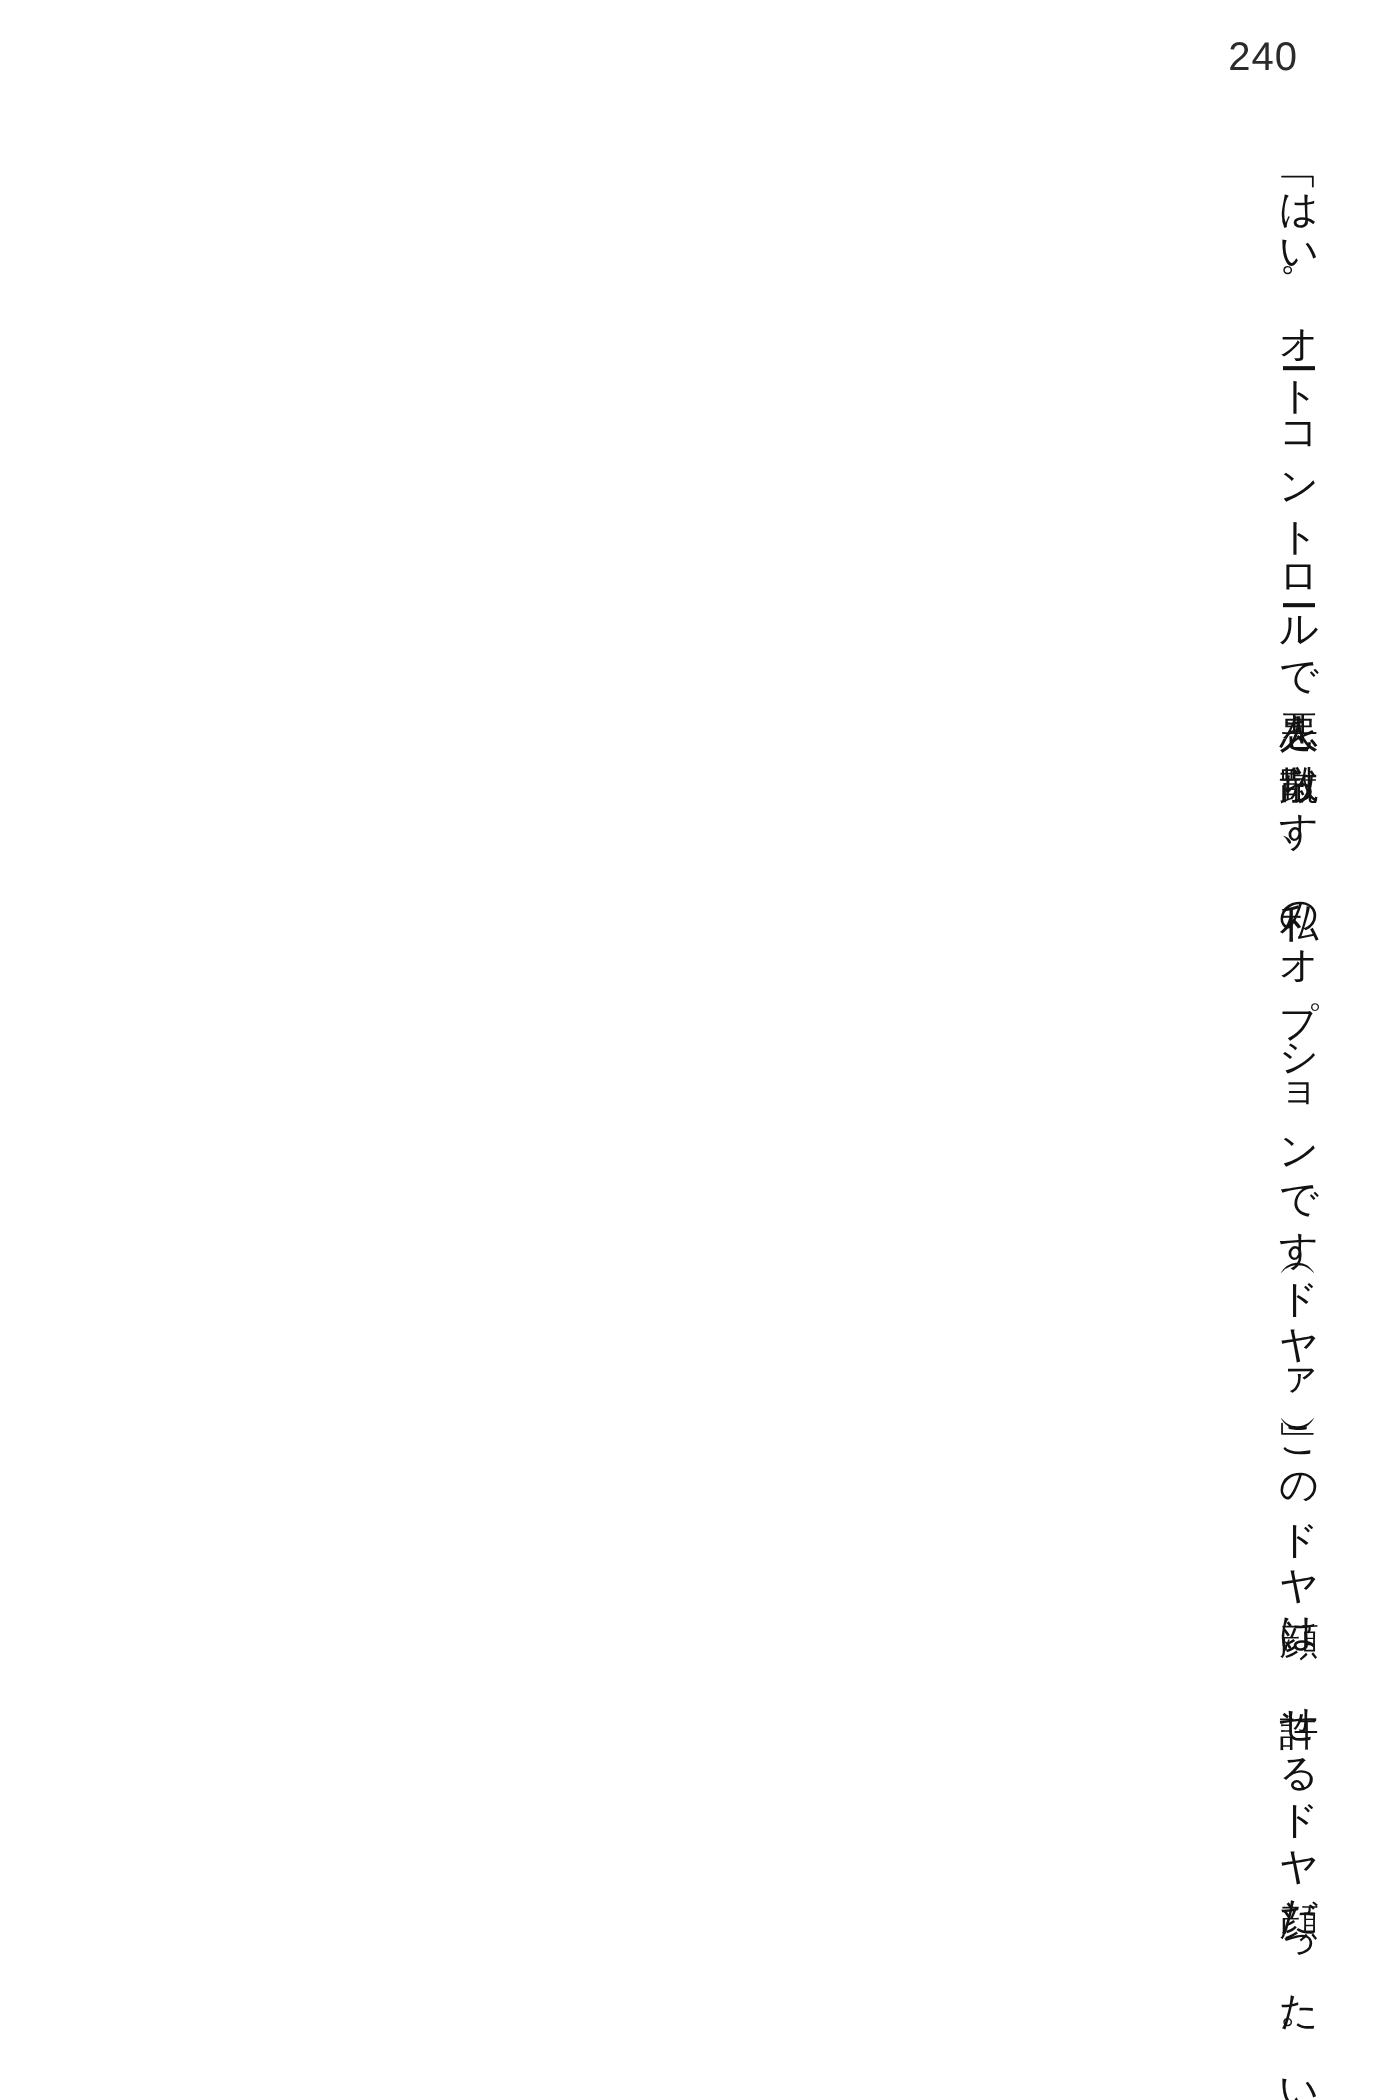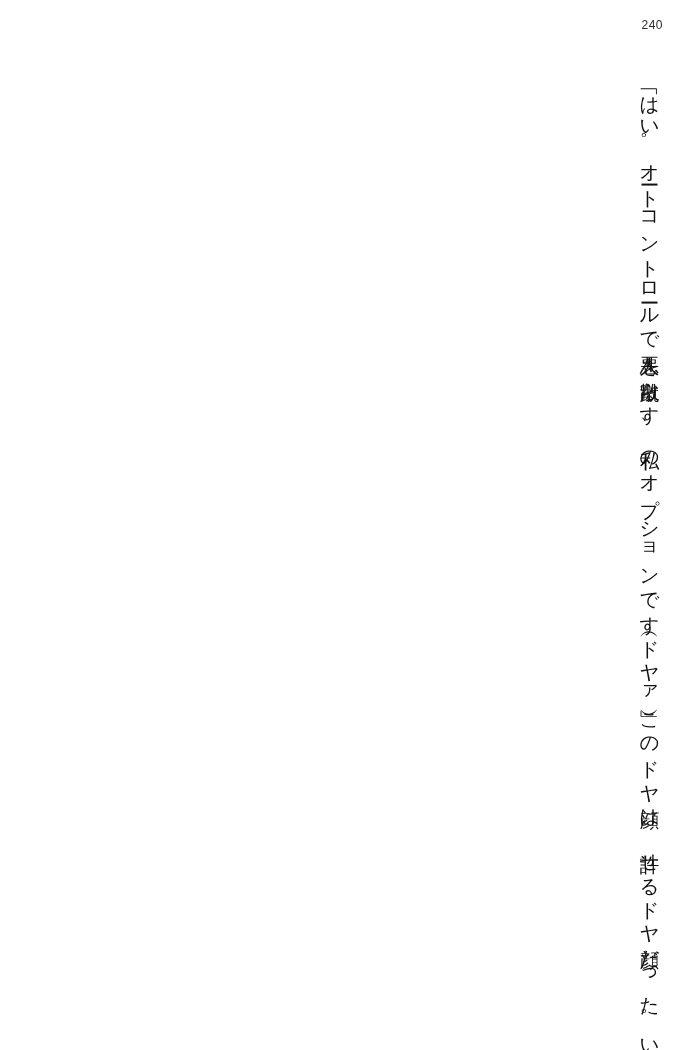--- a/index.html
+++ b/index.html
@@ -15,23 +15,23 @@
     font-family: "DejaVu Serif", "Liberation Serif", serif;
     color: #1a1a1a;
   }
   .page {
     position: absolute;
     inset: 0;
   }
   .page-number {
     position: absolute;
     top: 18px;
-    right: 30px;
+    right: 44px;
     font-family: "Liberation Sans", sans-serif;
-    font-size: 12px;
+    font-size: 20px;
     letter-spacing: 0.5px;
     color: #2b2b2b;
   }
   .text-body {
     position: absolute;
     top: 62px;
     right: 28px;
     left: 28px;
     bottom: 40px;
     writing-mode: vertical-rl;

